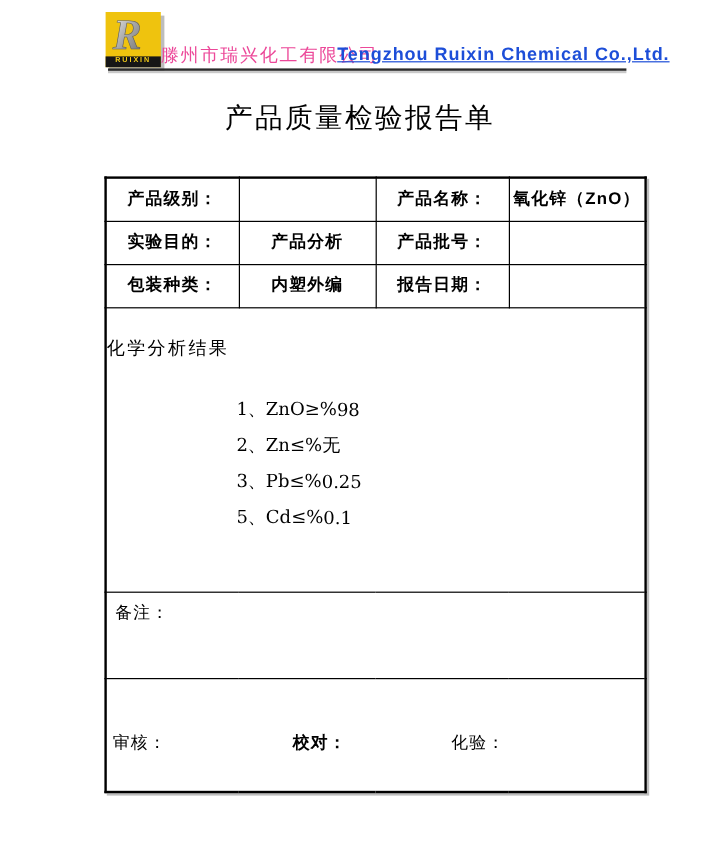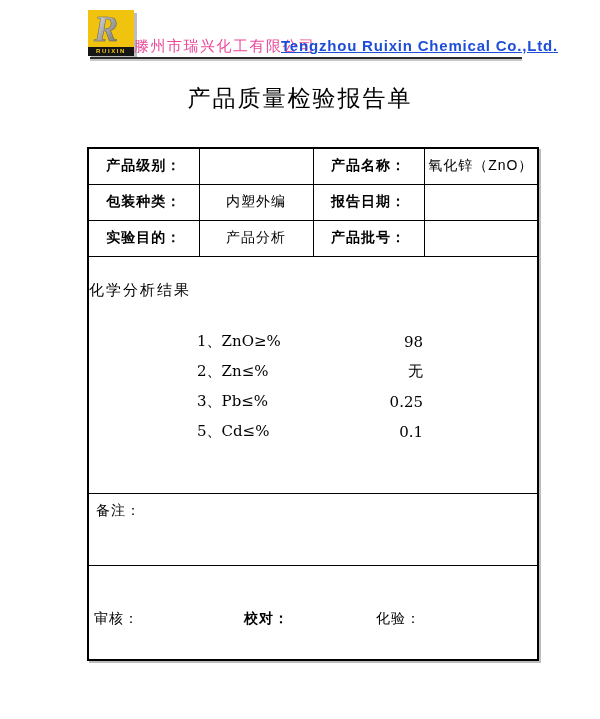--- a/index.html
+++ b/index.html
@@ -63,39 +63,39 @@
   }
   .report-table td {
     border: 1px solid #000;
     padding: 0;
     font-size: 14px;
     text-align: center;
     vertical-align: middle;
   }
   tr.info-row { height: 36px; }
   td.lbl { font-weight: bold; letter-spacing: 1px; }
-  td.val { font-weight: normal; letter-spacing: 1px; }
+  td.val { font-weight: bold; letter-spacing: 1px; }
 
   td.analysis-cell {
     height: 237px;
     vertical-align: top;
     text-align: left;
   }
   .analysis-title {
     margin-top: 24px;
     text-align: left;
     font-size: 15px; letter-spacing: 2px;
   }
   .analysis-items {
     margin: 27px 0 0 108px;
     width: 226px;
     font-family: "DejaVu Serif", serif;
   }
   .analysis-item {
-    display: flex; justify-content: space-between; align-items: center;
+    display: flex; align-items: center;
     height: 30px; font-size: 15px;
   }
 
   td.remarks-cell {
     height: 72px;
     vertical-align: top; text-align: left;
     padding: 8px 7px;
     font-size: 14px; letter-spacing: 1px;
   }
 
@@ -140,29 +140,29 @@
       <col style="width:114px">
   </colgroup>
   <tbody>
     <tr class="info-row">
       <td class="lbl">产品级别：</td>
       <td class="val"></td>
       <td class="lbl">产品名称：</td>
       <td class="val">氧化锌（ZnO）</td>
     </tr>
     <tr class="info-row">
+      <td class="lbl">实验目的：</td>
+      <td class="val">产品分析</td>
+      <td class="lbl">产品批号：</td>
+      <td class="val"></td>
+    </tr>
+    <tr class="info-row">
       <td class="lbl">包装种类：</td>
       <td class="val">内塑外编</td>
       <td class="lbl">报告日期：</td>
-      <td class="val"></td>
-    </tr>
-    <tr class="info-row">
-      <td class="lbl">实验目的：</td>
-      <td class="val">产品分析</td>
-      <td class="lbl">产品批号：</td>
       <td class="val"></td>
     </tr>
 
     <tr>
       <td class="analysis-cell" colspan="4">
         <div class="analysis-title">化学分析结果</div>
         <div class="analysis-items">
           <div class="analysis-item">
             <span>1、ZnO≥%</span>
             <span>98</span>

